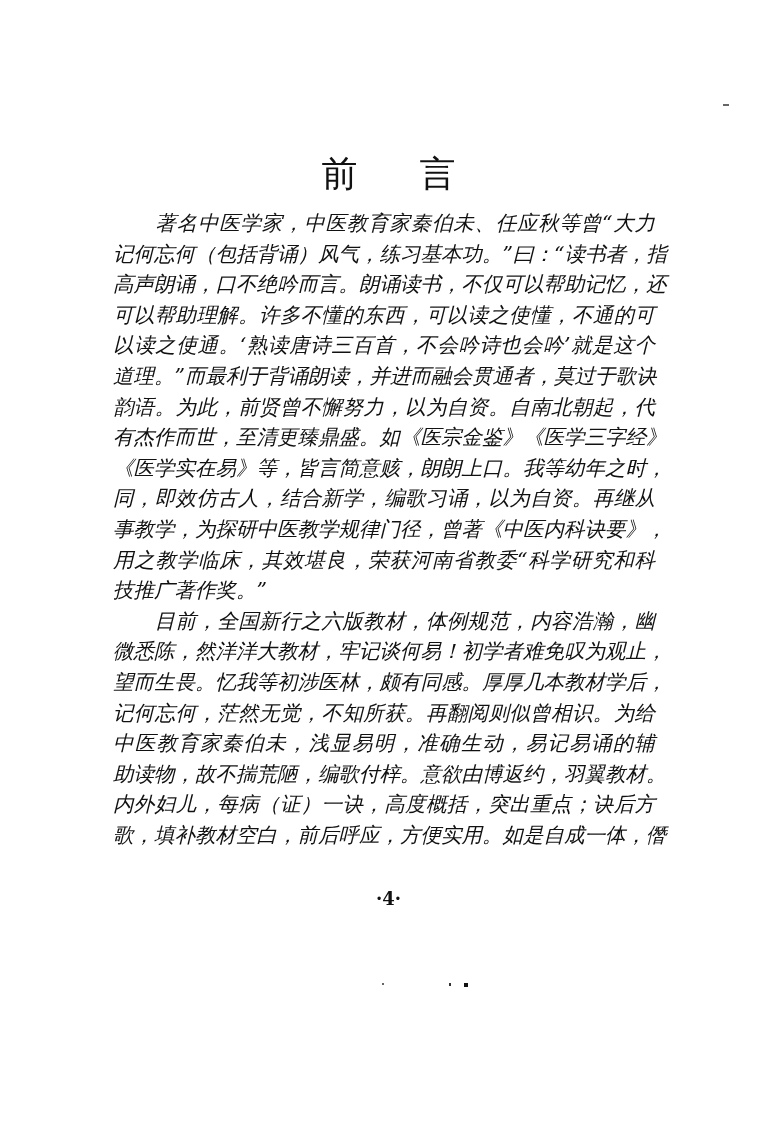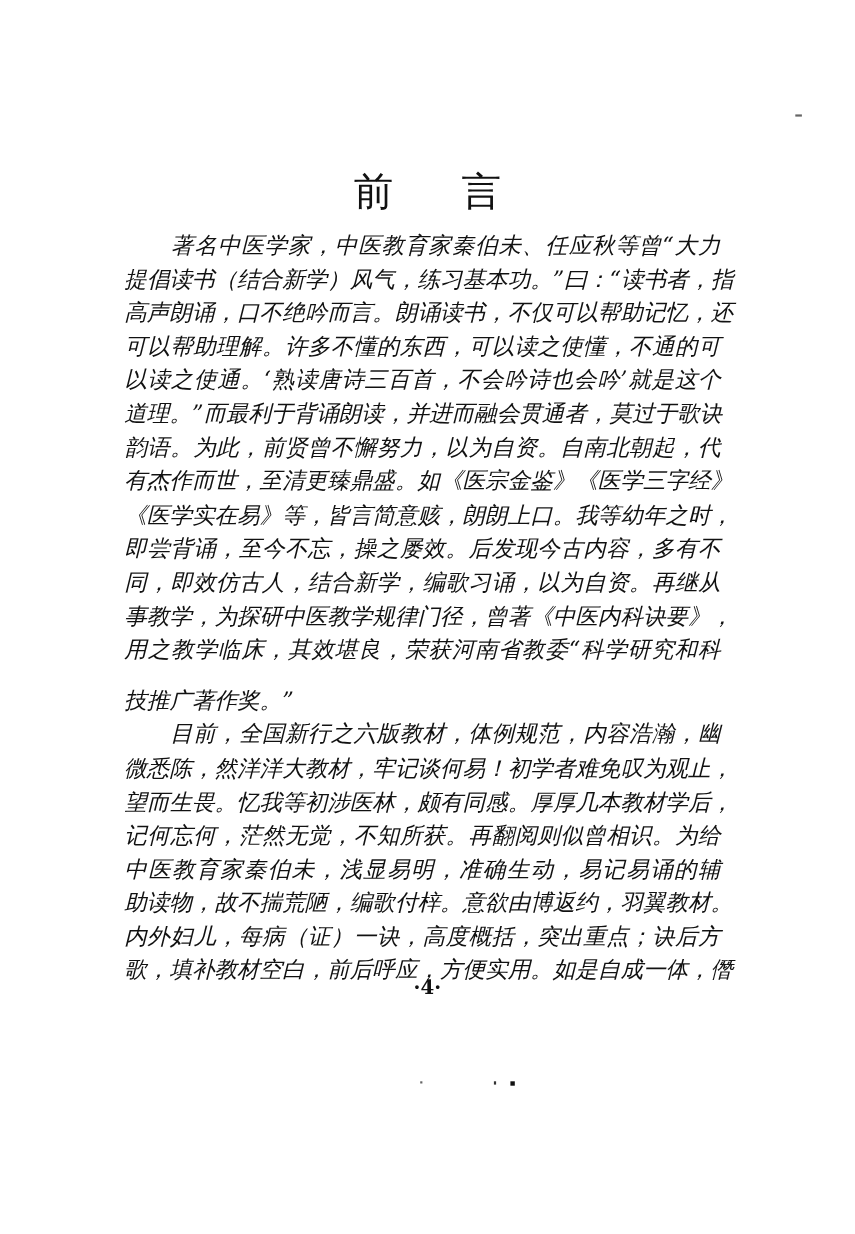--- a/index.html
+++ b/index.html
@@ -6,46 +6,45 @@
   body { width: 777px; height: 1122px; position: relative; overflow: hidden;
          font-family: "DejaVu Serif", "Liberation Serif", serif; color: #111; }
   .page { position: absolute; left: 0; top: 0; width: 777px; height: 1122px; }
   .title { position: absolute; top: 150px; left: 0; width: 777px; text-align: center;
            font-size: 36px; letter-spacing: 0; }
   .title span { display: inline-block; }
   .title .gap { width: 62px; }
   .body { position: absolute; left: 113px; top: 208px; width: 542px; font-style: italic; }
   .line { height: 30.6px; line-height: 30.6px; font-size: 20.5px; white-space: nowrap;
           text-align: justify; text-align-last: justify; }
-  .line.last { text-align-last: left; margin-top: 16px; }
+  .line.last { text-align-last: left; }
   .pageno { position: absolute; top: 888px; left: 0; width: 777px; text-align: center;
             font-size: 18px; font-weight: bold; }
   .mark { position: absolute; background: #666; }
 </style>
 </head>
 <body>
 
 <div class="page">
   <div class="mark" style="left:723px;top:104px;width:6px;height:2px;"></div>
 
   <div class="title">
     <span>前</span><span class="gap"></span><span>言</span>
   </div>
 
   <div class="body" id="body">
       <div class="line">　　著名中医学家，中医教育家秦伯未、任应秋等曾“大力</div>
-      <div class="line">提倡读书（结合新学）风气，练习基本功。”曰：“读书者，指</div>
+      <div class="line">记何忘何（包括背诵）风气，练习基本功。”曰：“读书者，指</div>
       <div class="line">高声朗诵，口不绝吟而言。朗诵读书，不仅可以帮助记忆，还</div>
       <div class="line">可以帮助理解。许多不懂的东西，可以读之使懂，不通的可</div>
       <div class="line">以读之使通。‘熟读唐诗三百首，不会吟诗也会吟’就是这个</div>
       <div class="line">道理。”而最利于背诵朗读，并进而融会贯通者，莫过于歌诀</div>
       <div class="line">韵语。为此，前贤曾不懈努力，以为自资。自南北朝起，代</div>
       <div class="line">有杰作而世，至清更臻鼎盛。如《医宗金鉴》《医学三字经》</div>
       <div class="line">《医学实在易》等，皆言简意赅，朗朗上口。我等幼年之时，</div>
-      <div class="line">即尝背诵，至今不忘，操之屡效。后发现今古内容，多有不</div>
       <div class="line">同，即效仿古人，结合新学，编歌习诵，以为自资。再继从</div>
       <div class="line">事教学，为探研中医教学规律门径，曾著《中医内科诀要》，</div>
       <div class="line">用之教学临床，其效堪良，荣获河南省教委“科学研究和科</div>
       <div class="line last">技推广著作奖。”</div>
       <div class="line">　　目前，全国新行之六版教材，体例规范，内容浩瀚，幽</div>
       <div class="line">微悉陈，然洋洋大教材，牢记谈何易！初学者难免叹为观止，</div>
       <div class="line">望而生畏。忆我等初涉医林，颇有同感。厚厚几本教材学后，</div>
       <div class="line">记何忘何，茫然无觉，不知所获。再翻阅则似曾相识。为给</div>
       <div class="line">中医教育家秦伯未，浅显易明，准确生动，易记易诵的辅</div>
       <div class="line">助读物，故不揣荒陋，编歌付梓。意欲由博返约，羽翼教材。</div>

